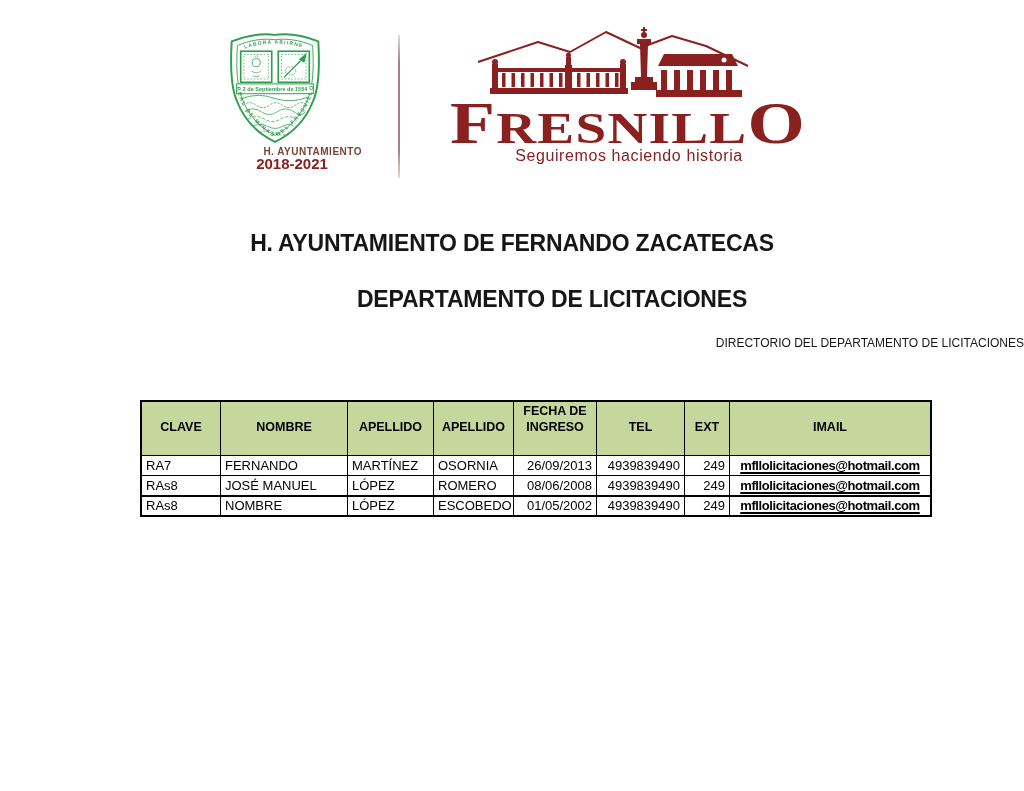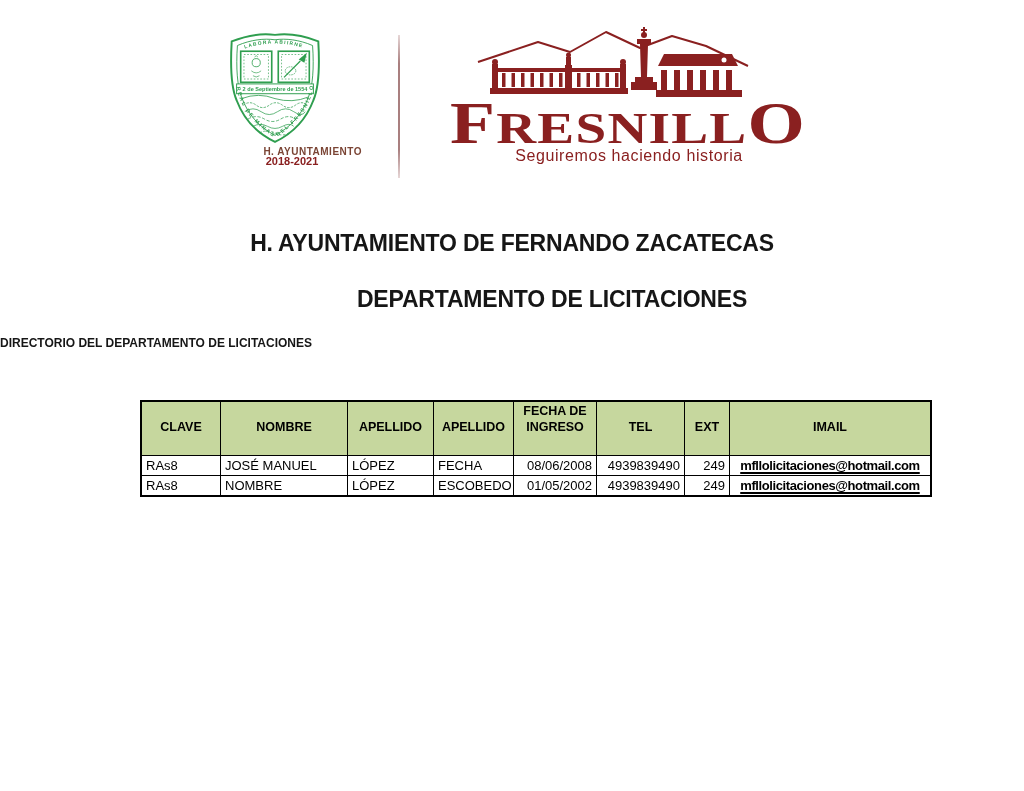--- a/index.html
+++ b/index.html
@@ -9,38 +9,38 @@
   }
 
   
   .seal-svg { position:absolute; left:220px; top:30px; }
   .seal-caption {
     position:absolute; left:222px; top:146px; width:140px; text-align:right;
     font-size:10px; font-weight:bold; letter-spacing:.5px; color:#7a4434;
   }
   .seal-years {
     position:absolute; left:222px; top:155px; width:140px; text-align:center;
-    font-size:11px; font-weight:bold; color:var(--maroon);
+    font-size:15px; font-weight:bold; color:var(--maroon);
   }
   .logo-divider {
     position:absolute; left:398px; top:35px; width:1.5px; height:143px;
     background:linear-gradient(#e7d7d7, #a97f7f 20%, #a97f7f 80%, #e7d7d7);
   }
   .fresnillo-svg { position:absolute; left:448px; top:26px; }
 
   
   .title-main, .title-sub {
     position:absolute; left:0; width:100%; text-align:center;
     font-size:23px; font-weight:bold; color:#161616; letter-spacing:-0.2px;
   }
   .title-main { top:230px; }
   .title-sub  { top:286px;padding-left:40px; }
   .title-small {
-    position:absolute; left:0; top:336px; width:100%; text-align:left;
-    font-size:12px; font-weight:bold; color:#161616;
+    position:absolute; left:0; top:336px; width:100%; text-align:right;
+    font-size:12px; font-weight:normal; color:#161616;
   }
 
   
   .tablewrap { position:absolute; left:140px; top:400px; }
   table.dir {
     border-collapse:collapse; table-layout:fixed; width:749px;
     border:2px solid #000; font-family:"Liberation Sans",sans-serif;
   }
   table.dir th {
     background:var(--header-bg); border:1px solid #000;
@@ -167,24 +167,34 @@
             <th class="c2">APELLIDO</th>
             <th class="c3">APELLIDO</th>
             <th class="c4">FECHA DE INGRESO</th>
             <th class="c5">TEL</th>
             <th class="c6">EXT</th>
             <th class="c7">IMAIL</th>
           </tr>
       </thead>
       <tbody id="body-rows">
           <tr>
+            <td class="c0">RA7</td>
+            <td class="c1">FERNANDO</td>
+            <td class="c2">MARTÍNEZ</td>
+            <td class="c3">OSORNIA</td>
+            <td class="c4">26/09/2013</td>
+            <td class="c5">4939839490</td>
+            <td class="c6">249</td>
+            <td class="c7">mfllolicitaciones@hotmail.com</td>
+          </tr>
+          <tr>
             <td class="c0">RAs8</td>
             <td class="c1">JOSÉ MANUEL</td>
             <td class="c2">LÓPEZ</td>
-            <td class="c3">FECHA</td>
+            <td class="c3">ROMERO</td>
             <td class="c4">08/06/2008</td>
             <td class="c5">4939839490</td>
             <td class="c6">249</td>
             <td class="c7">mfllolicitaciones@hotmail.com</td>
           </tr>
           <tr>
             <td class="c0">RAs8</td>
             <td class="c1">NOMBRE</td>
             <td class="c2">LÓPEZ</td>
             <td class="c3">ESCOBEDO</td>

